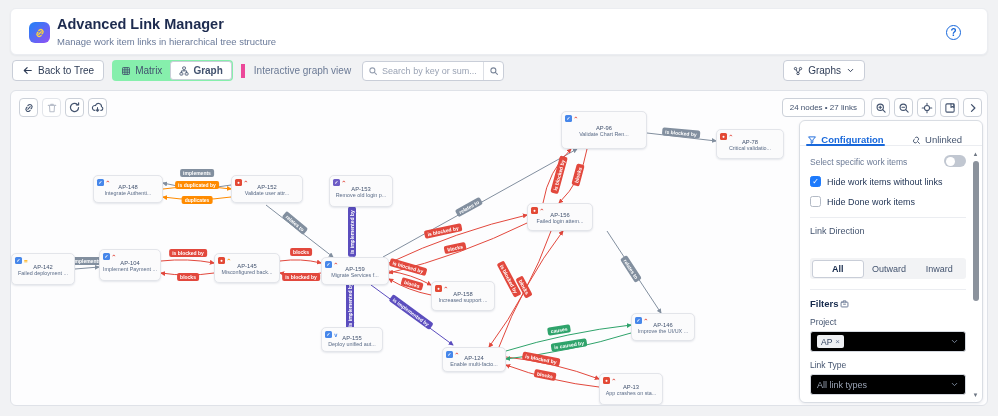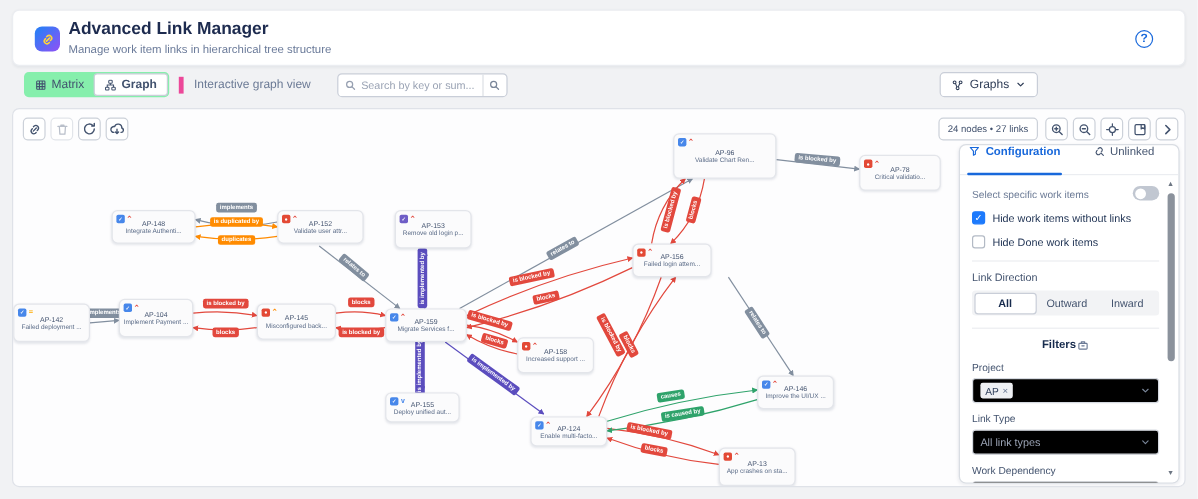--- a/index.html
+++ b/index.html
@@ -13,21 +13,21 @@
 .title{position:absolute;left:46px;top:7px;font-size:14.5px;font-weight:700;color:#1d2b4f}
 .subtitle{position:absolute;left:46px;top:27px;font-size:9.5px;color:#6a7a99}
 .help{position:absolute;right:26px;top:16px;width:15px;height:15px;border:1.5px solid #1868db;border-radius:50%;color:#1868db;font-size:10px;font-weight:700;display:flex;align-items:center;justify-content:center;cursor:pointer}
 
 .tb{position:absolute;top:60px;left:12px;height:21px;display:flex;align-items:center}
 .btn{display:inline-flex;align-items:center;gap:5px;background:#fff;border:1px solid #c9ced8;border-radius:4px;height:21px;padding:0 9px;font-size:10px;color:#2e3c56;cursor:pointer;white-space:nowrap}
 .seg{display:flex;align-items:center;background:#86efac;border-radius:4px;height:21px;padding:1px;margin-left:8px}
 .seg .opt{display:flex;align-items:center;gap:4px;padding:0 8px;height:19px;font-size:10px;color:#42526e;cursor:pointer;border-radius:3px}
 .seg .opt.sel{background:#fff;border:1px solid #c9ced8;font-weight:700}
 .hint{margin-left:8px;padding-left:9px;border-left:4px solid #ec4899;font-size:10px;color:#6b7a95;height:14px;display:flex;align-items:center}
-.search{margin-left:22px;display:flex;align-items:center;height:20px;width:142px;border:1px solid #c9ced8;border-radius:4px;background:#fff}
+.search{margin-left:11px;display:flex;align-items:center;height:20px;width:142px;border:1px solid #c9ced8;border-radius:4px;background:#fff}
 .search .lens{color:#97a0b1;display:flex;padding-left:5px}
 .search .ph{flex:1;font-size:9px;color:#9aa3b4;padding-left:4px;white-space:nowrap;overflow:hidden}
 .search .go{width:20px;height:100%;border-left:1px solid #dcdfe5;display:flex;align-items:center;justify-content:center;color:#7a8699;cursor:pointer}
 .graphsbtn{position:absolute;right:12px;top:60px}
 
 .main{position:absolute;left:10px;top:90px;width:978px;height:316px;background:#fdfdfe;border:1px solid #dfe2e8;border-radius:6px;overflow:hidden}
 #edges{position:absolute;left:0;top:0;z-index:1}
 .elayer{position:absolute;inset:0;z-index:2;pointer-events:none}
 .elabel{position:absolute;color:#fff;font-size:5px;line-height:1;padding:1.5px 3px;border-radius:2px;white-space:nowrap;font-weight:700}
 .nlayer{position:absolute;inset:0;z-index:3}
@@ -38,38 +38,38 @@
 .nkey{font-size:5.8px;color:#42526e;margin-top:2px}
 .nsum{font-size:5.4px;color:#5a6b87;line-height:1.2}
 .ctb{position:absolute;left:8px;top:7px;display:flex;gap:4px;z-index:6}
 .sq{width:19px;height:19px;background:#fff;border:1px solid #ccd1d9;border-radius:4px;display:flex;align-items:center;justify-content:center;color:#44546f;cursor:pointer}
 .sq.dis{color:#b9bfca;border-color:#e2e5ea;cursor:default}
 .crow{position:absolute;top:7px;right:5px;display:flex;gap:4px;align-items:center;z-index:6}
 .stats{height:19px;border:1px solid #ccd1d9;border-radius:4px;background:#fff;display:flex;align-items:center;padding:0 7px;font-size:8px;color:#42526e;margin-right:2px;white-space:nowrap}
 
 .panel{position:absolute;right:4px;top:29px;bottom:2px;width:184px;background:#fff;border:1px solid #d9dde3;border-radius:6px;z-index:7;overflow:hidden;box-shadow:0 1px 3px rgba(9,30,66,.08)}
 .tabs{display:flex;border-bottom:1px solid #ebedf1;height:25px}
-.tab{flex:1;display:flex;align-items:flex-start;justify-content:center;gap:4px;font-size:9.5px;color:#44546f;cursor:pointer;position:relative}
+.tab{flex:1;display:flex;align-items:flex-end;justify-content:center;gap:4px;font-size:9.5px;color:#44546f;cursor:pointer;position:relative}
 .tab.act{color:#1868db;font-weight:700}
 .tab.act:after{content:"";position:absolute;left:6px;right:6px;bottom:-1px;height:2px;background:#1868db;border-radius:1px}
 .pcontent{padding:9px 16px 0 10px}
 .prow{display:flex;align-items:flex-end;justify-content:space-between}
 .plabel{font-size:8.5px;color:#6b7a95}
 .toggle{width:22px;height:12px;border-radius:6px;background:#c1c7d1;position:relative;cursor:pointer}
 .toggle .knob{position:absolute;left:1.5px;top:1.5px;width:9px;height:9px;border-radius:50%;background:#fff}
 .cbrow{display:flex;align-items:center;gap:6px;margin-top:9px;cursor:pointer}
 .cb{width:11px;height:11px;border-radius:2.5px;border:1px solid #b3bac5;background:#fff;display:flex;align-items:center;justify-content:center;font-size:8px;color:#fff}
 .cb.on{background:#1d7afc;border-color:#1d7afc}
 .cblabel{font-size:9px;color:#243757}
 .div{border-top:1px solid #ebedf1;margin:10px 0 8px}
-.sect{font-size:9px;color:#44546f;margin-bottom:6px}
+.sect{font-size:9px;color:#44546f;margin-bottom:22px}
 .dirseg{display:flex;background:#f2f3f5;border-radius:3px;padding:1.5px;height:21px}
 .dirseg .d{flex:1;display:flex;align-items:center;justify-content:center;font-size:9px;color:#44546f;cursor:pointer;border-radius:3px}
 .dirseg .d.on{background:#fff;border:1px solid #c9ced8;font-weight:700;color:#172b4d}
-.fhead{display:flex;align-items:center;justify-content:center;margin-bottom:2px}
+.fhead{display:flex;align-items:center;justify-content:flex-start;margin-bottom:2px}
 .fhead .t{font-size:9.5px;font-weight:700;color:#172b4d}
 .fhead .ic{color:#6b7a95;cursor:pointer}
 .flabel{font-size:8.5px;color:#44546f;margin:8px 0 4px}
 .sel{height:21px;border:1px solid #d5d9e0;border-radius:3px;background:#000000;display:flex;align-items:center;padding:0 6px;cursor:pointer}
 .sel .chev{margin-left:auto;color:#7a8699;display:flex}
 .sel .phd{font-size:9px;color:#9aa3b4}
 .chip{display:inline-flex;align-items:center;gap:3px;background:#eef0f3;border-radius:2px;padding:1.5px 4px;font-size:8.5px;color:#32425e}
 .chip .x{color:#6b7a95;cursor:pointer;font-size:8px}
 .sbar{position:absolute;right:2px;top:30px;bottom:3px;width:9px}
 .sbar .arr{position:absolute;left:1px;width:7px;height:7px;color:#6d7683;font-size:6px;line-height:7px;text-align:center}
@@ -87,20 +87,26 @@
           <path d="M9.5 11.2l-.8.8a3 3 0 0 1-4.2-4.2l.8-.8"></path>
           <path d="M6.3 9.7l3.4-3.4"></path>
         </svg>
     </div>
     <div class="title">Advanced Link Manager</div>
     <div class="subtitle">Manage work item links in hierarchical tree structure</div>
     <div class="help">?</div>
   </div>
 
   <div class="tb">
+    <div class="btn">
+      <svg class="i" width="11" height="11" viewBox="0 0 16 16" fill="none" stroke="currentColor" stroke-width="1.7" stroke-linecap="round" stroke-linejoin="round">
+          <path d="M13.5 8h-10M7.5 3.8L3.3 8l4.2 4.2"></path>
+        </svg>
+      <span>Back to Tree</span>
+    </div>
     <div class="seg">
       <div class="opt">
         <svg class="i" width="10" height="10" viewBox="0 0 16 16" fill="none" stroke="currentColor" stroke-width="1.4">
             <rect x="2.5" y="2.5" width="11" height="11" rx="1"></rect>
             <path d="M2.5 6.2h11M2.5 9.9h11M6.2 2.5v11M9.9 2.5v11"></path>
           </svg>
         <span>Matrix</span>
       </div>
       <div class="opt sel">
         <svg class="i" width="10" height="10" viewBox="0 0 16 16" fill="none" stroke="currentColor" stroke-width="1.4">

